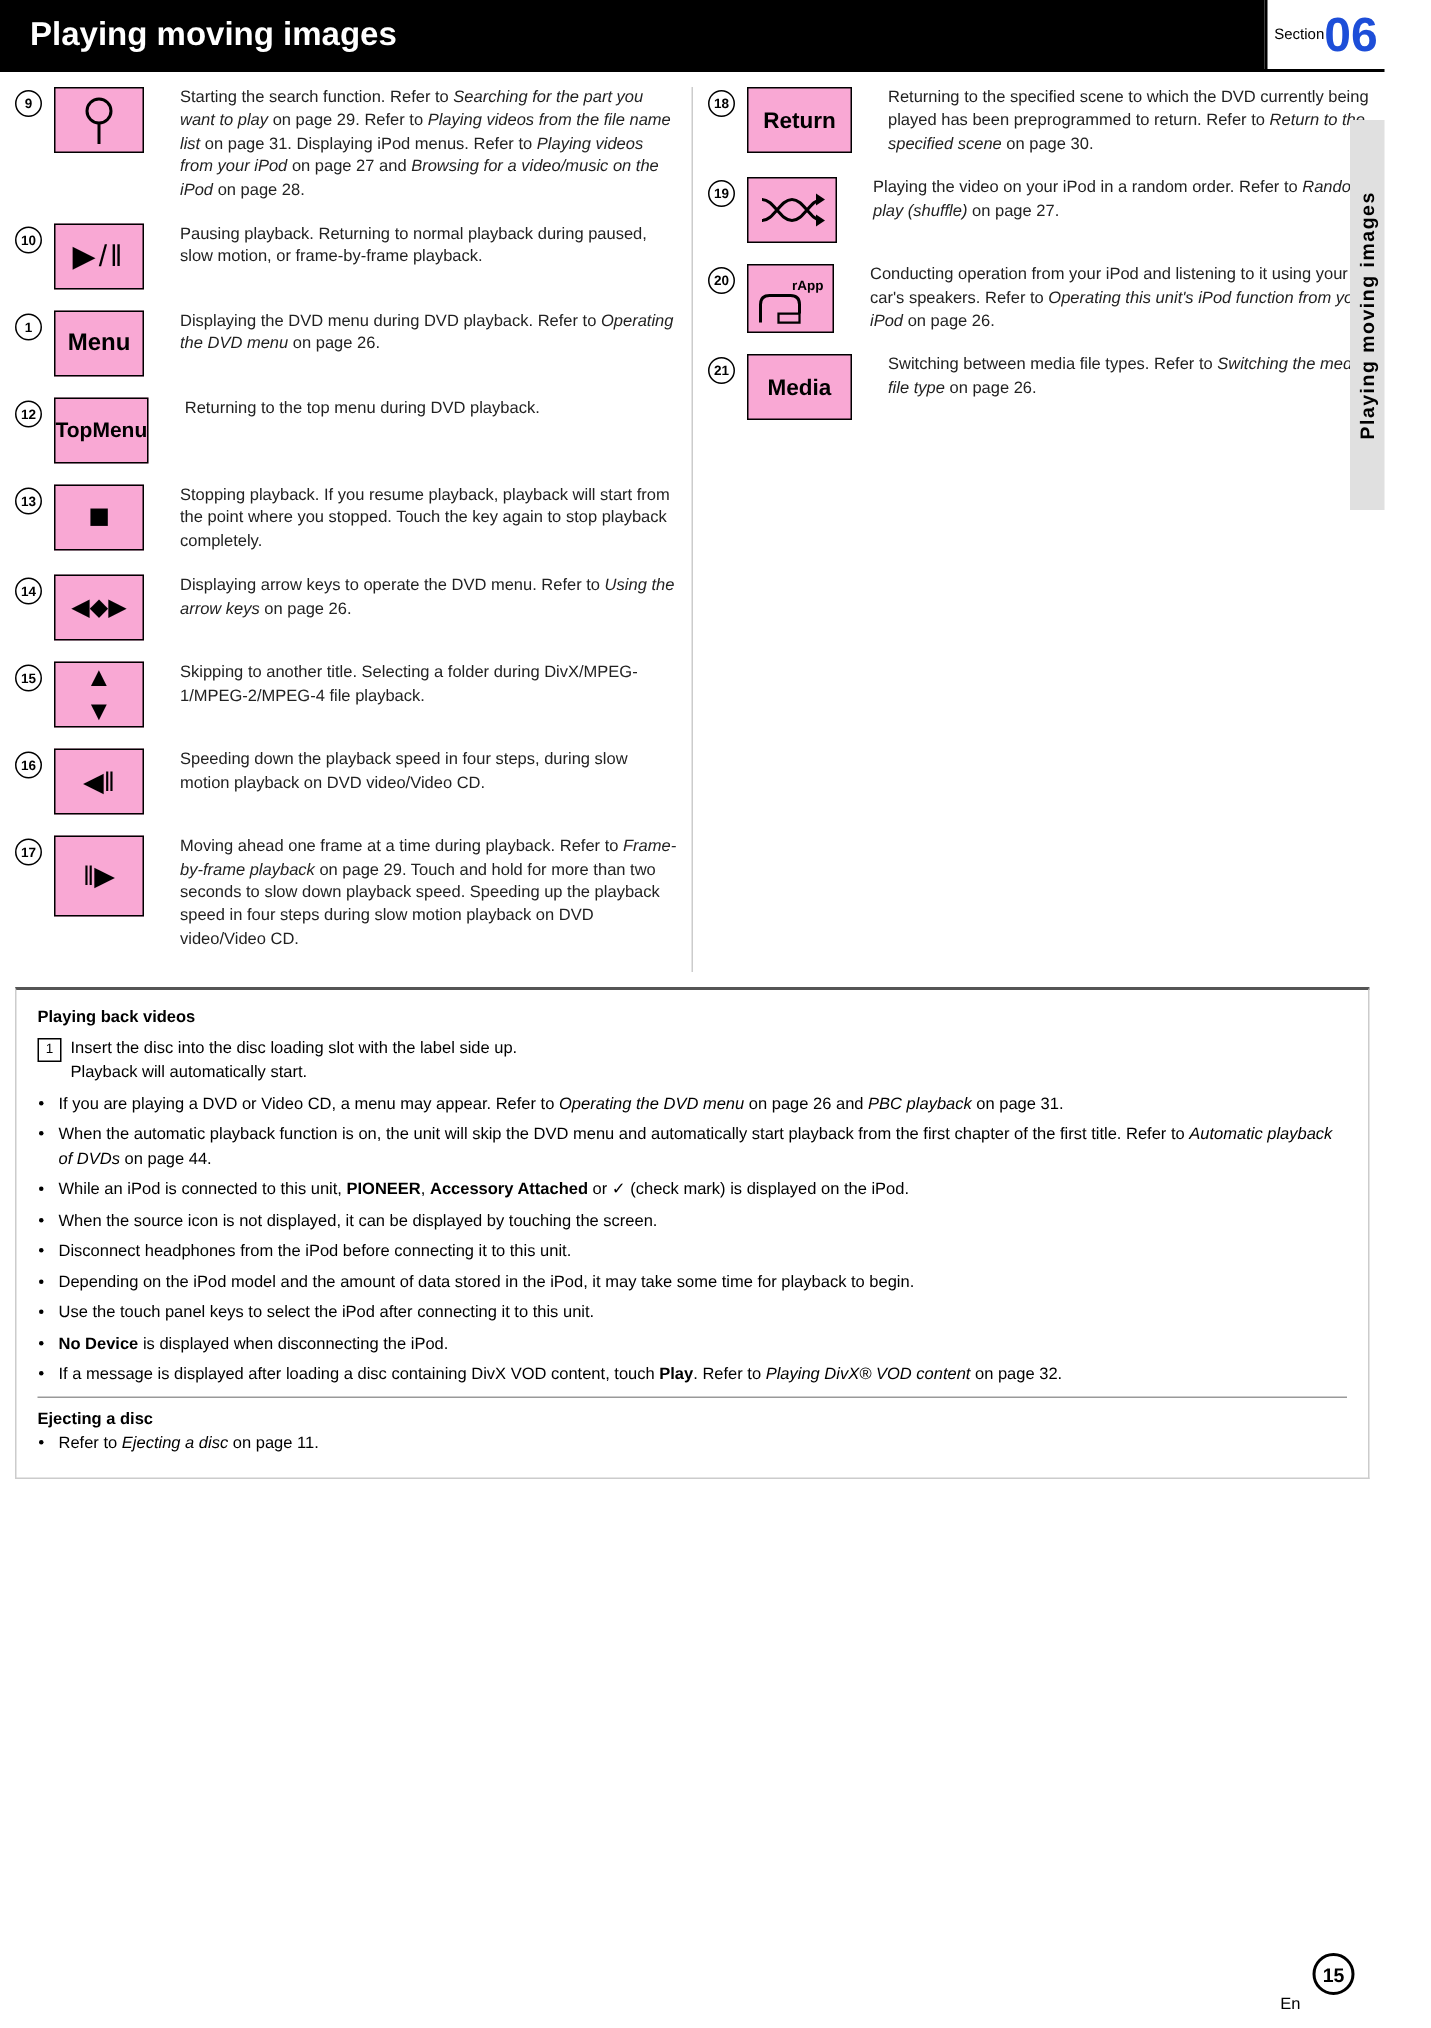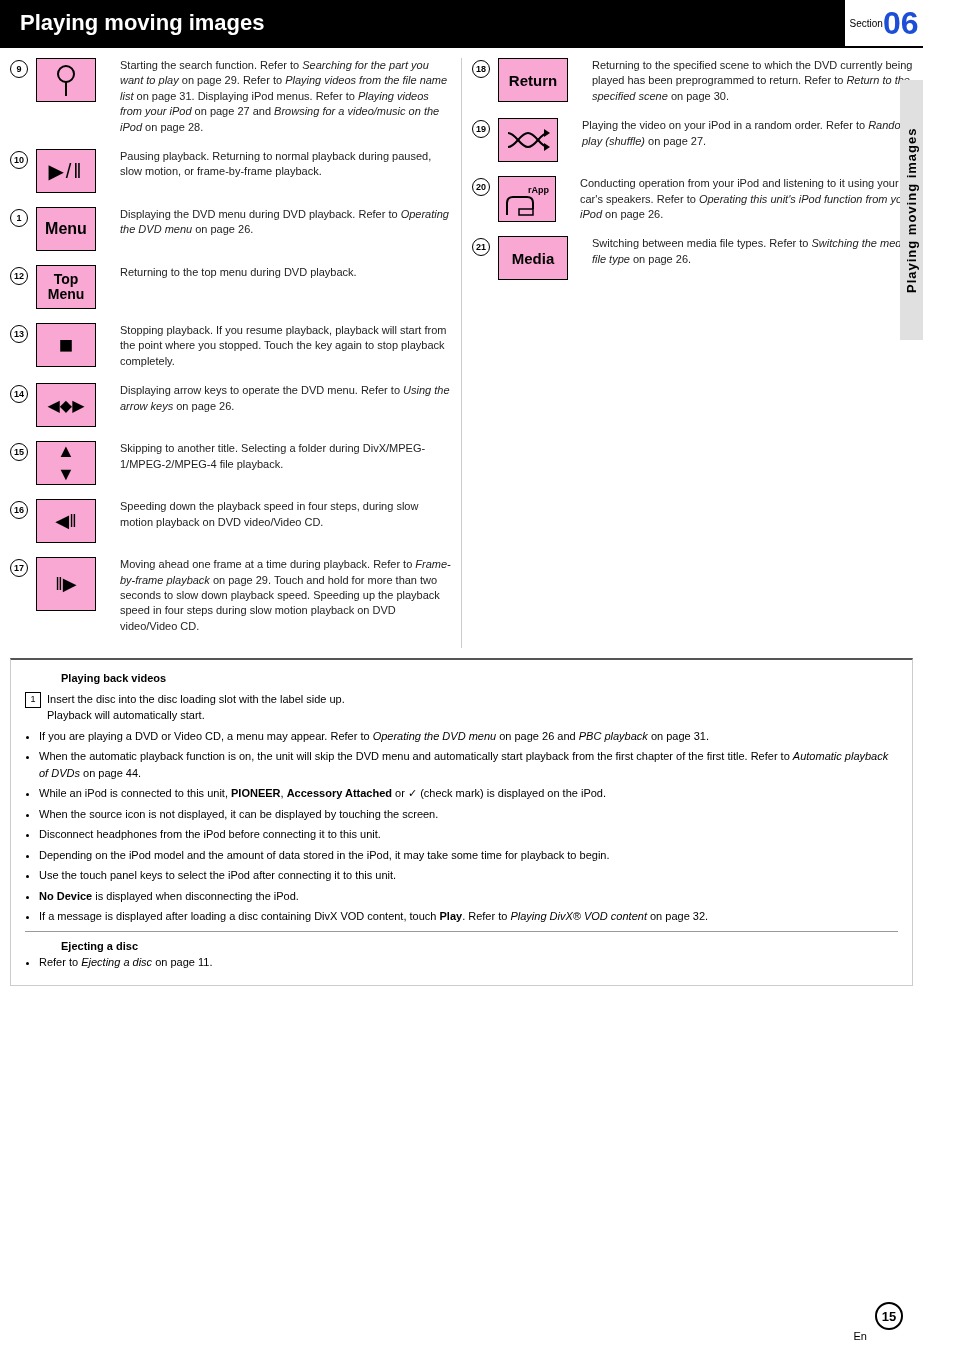--- a/index.html
+++ b/index.html
@@ -117,21 +117,20 @@
       height: 54px;
     }
 
     .icon-box.text-icon {
       font-size: 14px;
       font-weight: bold;
       padding: 4px 6px;
     }
 
     .icon-box.double-text {
-      flex-direction: column;
       line-height: 1.1;
       font-size: 14px;
       font-weight: bold;
     }
 
     .item-description {
       flex: 1;
       font-size: 11px;
       line-height: 1.4;
       color: #222;
@@ -148,21 +147,20 @@
       border-top: 2px solid #555;
       margin: 10px 10px 0 10px;
       padding: 10px 14px;
       font-size: 11px;
       line-height: 1.5;
     }
 
     .bottom-section .section-title {
       font-weight: bold;
       margin-bottom: 4px;
-      margin-left: 36px;
     }
 
     .bottom-section .numbered-item {
       display: flex;
       gap: 6px;
       margin-bottom: 4px;
     }
 
     .numbered-item .num {
       min-width: 16px;

